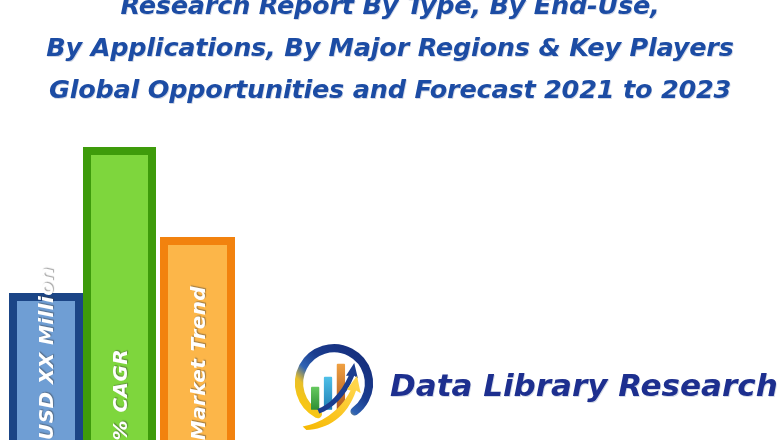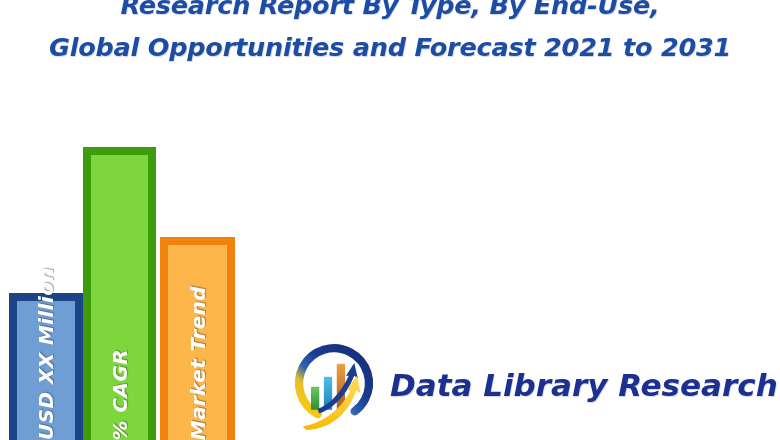--- a/index.html
+++ b/index.html
@@ -135,21 +135,22 @@
     text-shadow: 0.8px 0.8px 0 rgba(175,185,210,0.55);
   }
 </style>
 </head>
 <body>
 
 <div id="banner">
 
   <div class="headings">
     <div class="headline">Research Report By Type, By End-Use,</div>
-    <div class="headline">Global Opportunities and Forecast 2021 to 2031</div>
+    <div class="headline">By Applications, By Major Regions &amp; Key Players</div>
+    <div class="headline">Global Opportunities and Forecast 2021 to 2023</div>
   </div>
 
   <div id="bar-blue" class="bar">
     <div class="inner"></div>
     <div class="bar-label">
       <span>USD XX Million</span>
     </div>
   </div>
 
   <div id="bar-green" class="bar">

